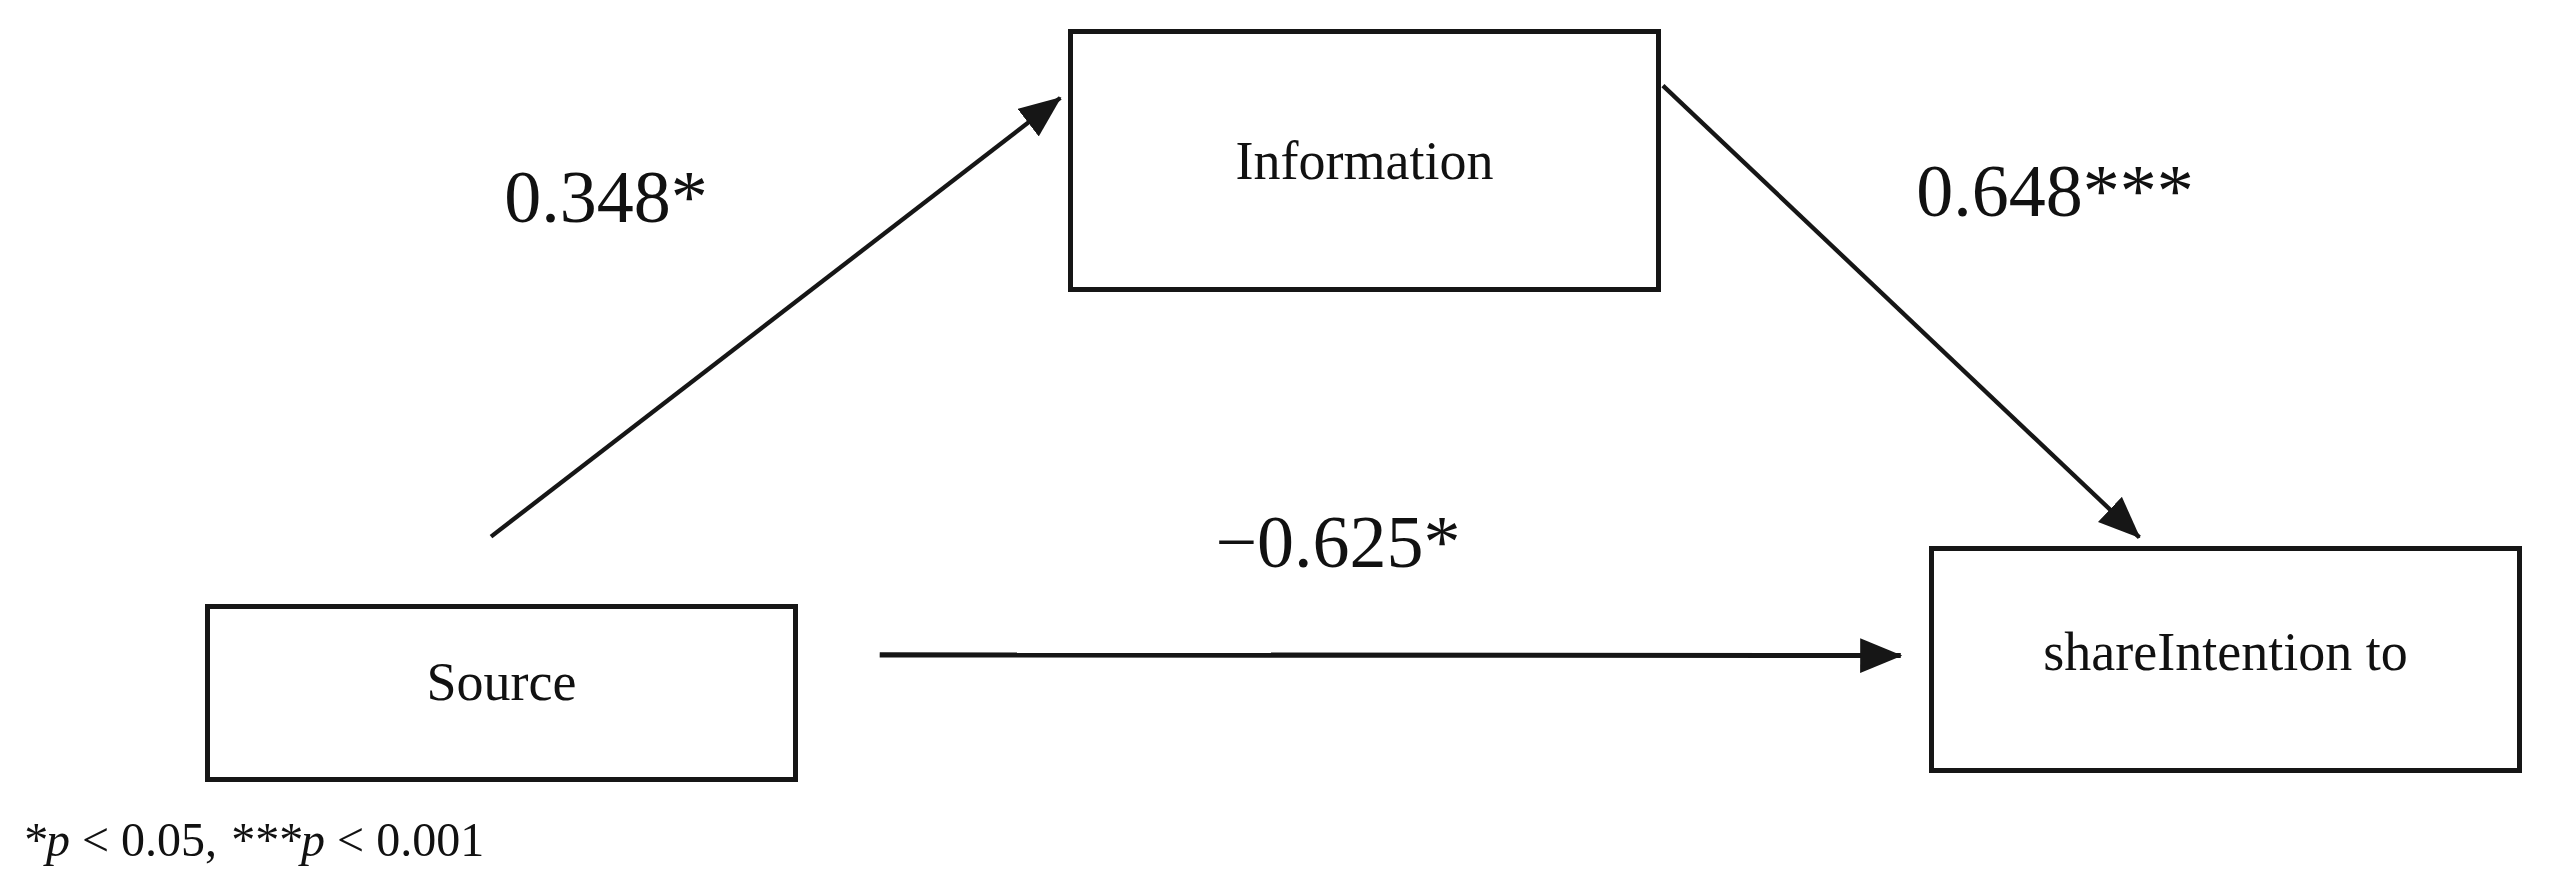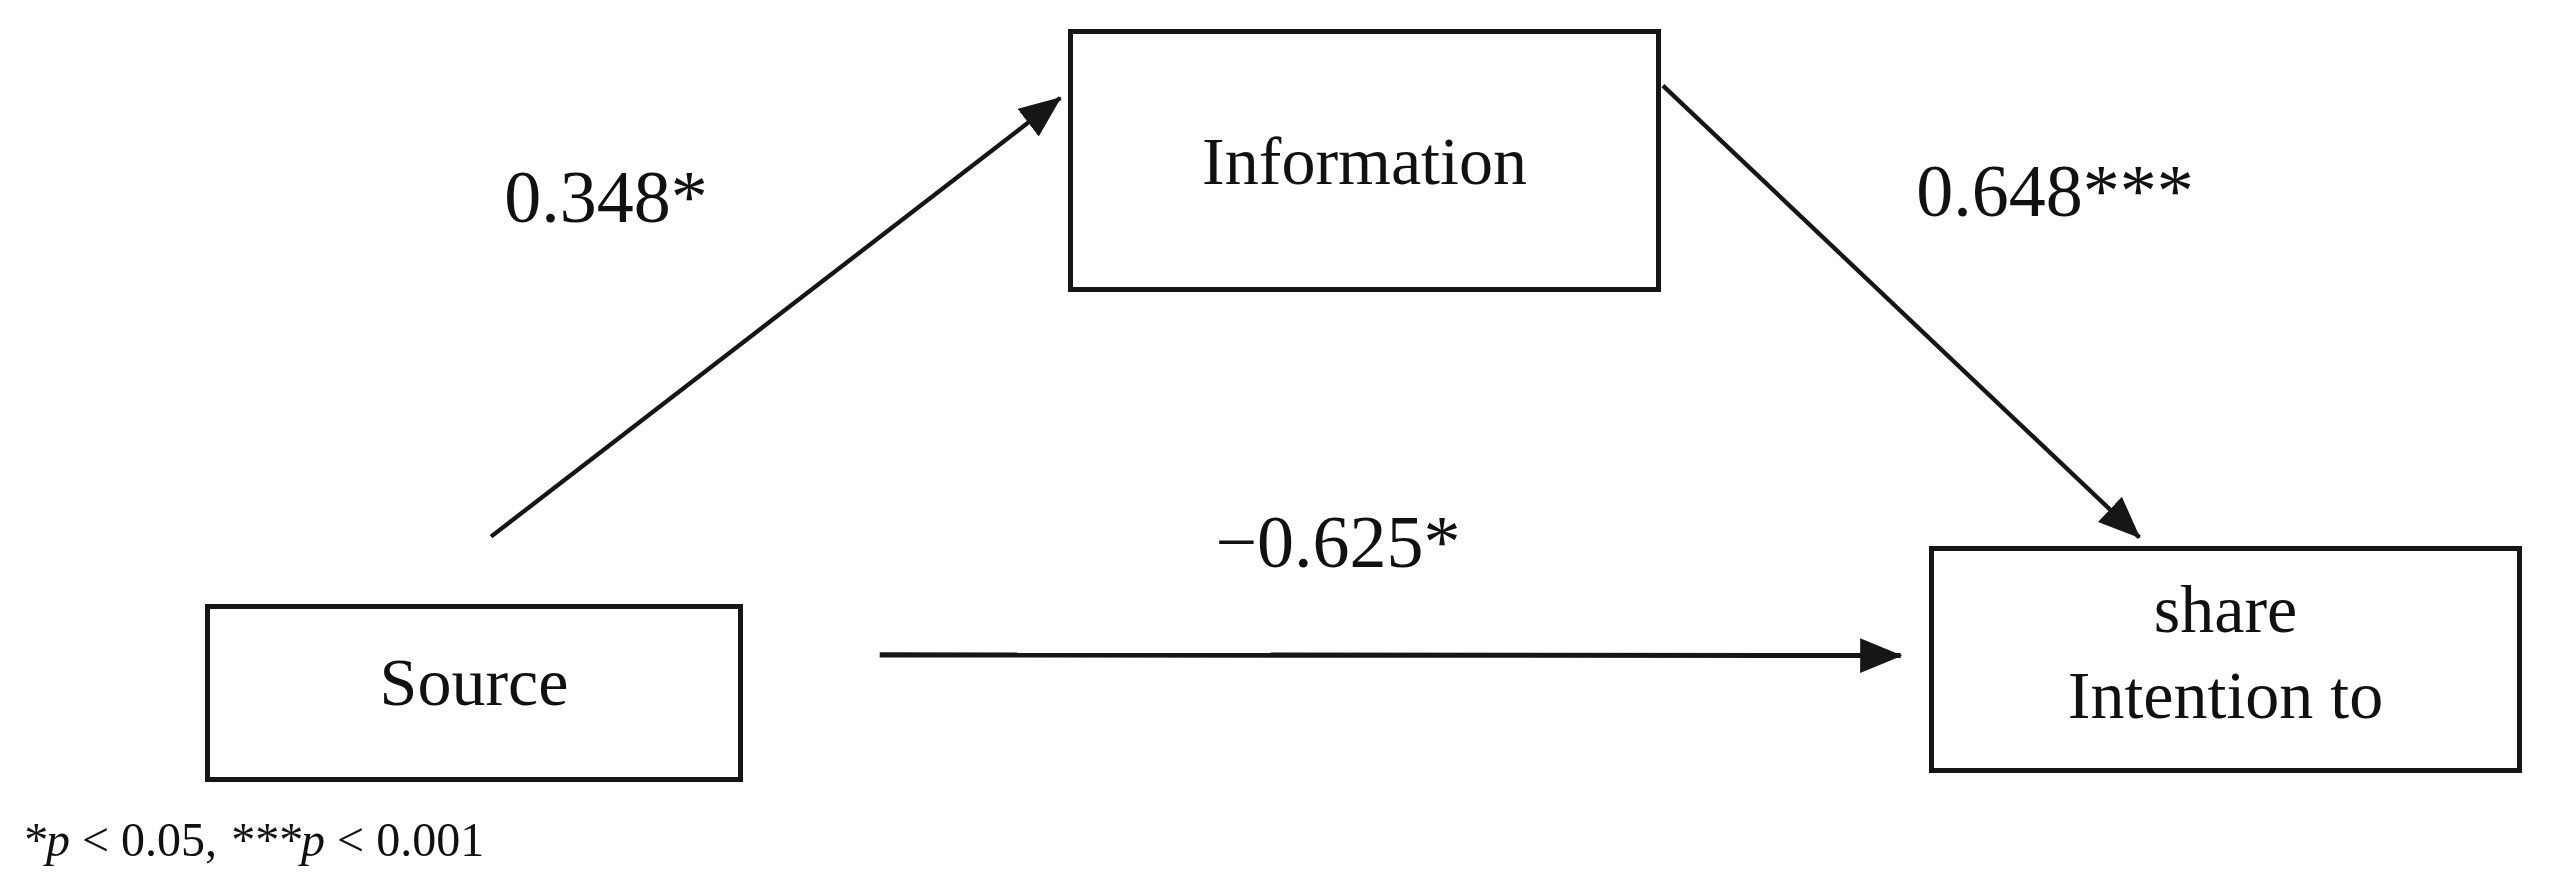--- a/index.html
+++ b/index.html
@@ -22,30 +22,30 @@
     top: 0;
     width: 2576px;
     height: 884px;
   }
   .node {
     position: absolute;
     box-sizing: border-box;
     border: 5.1px solid #161616;
     background: #ffffff;
     display: flex;
-    flex-direction: column;
+    flex-direction: row;
     align-items: center;
     justify-content: center;
     text-align: center;
-    font-size: 68px;
+    font-size: 54px;
     line-height: 86px;
     white-space: nowrap;
   }
   .node-mediator   { left: 1068px; top: 29px;  width: 593px; height: 263px; }
-  .node-independent{ left: 205px;  top: 604px; width: 538px; height: 178px; padding-bottom: 22px; }
+  .node-independent{ left: 205px;  top: 604px; width: 593px; height: 178px; padding-bottom: 22px; }
   .node-dependent  { left: 1929px; top: 546px; width: 593px; height: 227px; padding-bottom: 16px; }
   .coef {
     position: absolute;
     transform: translate(-50%, -50%);
     font-size: 74px;
     line-height: 80px;
     white-space: nowrap;
   }
   .coef-a { left: 606px;  top: 197px; }
   .coef-b { left: 2055px; top: 191px; text-align: right; }

